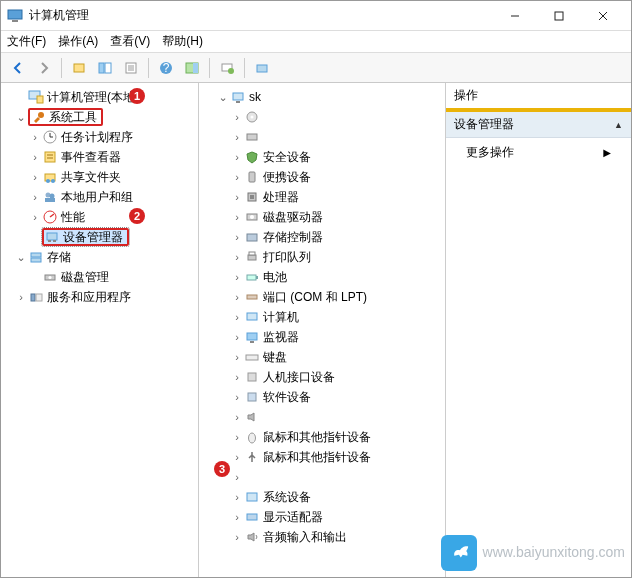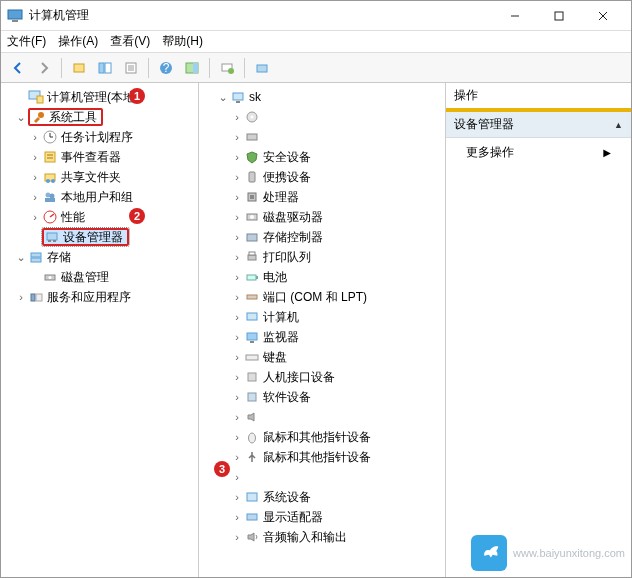--- a/index.html
+++ b/index.html
@@ -28,21 +28,21 @@
     .badge { width: 16px; height: 16px; border-radius: 50%; background: #d62222; color: #fff; display: inline-flex; align-items: center; justify-content: center; font-size: 11px; font-weight: bold; position: absolute; z-index: 10; }
     .actions-head { background: #fff; padding: 4px 8px; font-weight: normal; border-bottom: 4px solid #eab308; }
     .actions-sec { background: #e5eef5; padding: 4px 8px; display: flex; align-items: center; justify-content: space-between; border-bottom: 1px solid #d3dce5; }
     .actions-caret { font-size: 9px; color: #333; }
     .actions-item { padding: 6px 20px; display: flex; align-items: center; justify-content: space-between; }
     .actions-item .arw { font-size: 10px; }
     .watermark { position: absolute; right: 6px; bottom: 6px; display: flex; align-items: center; gap: 6px; color: #b9c0c6; font-size: 16px; }
     .watermark .sq { width: 36px; height: 36px; background: #39a7e6; border-radius: 6px; display: flex; align-items: center; justify-content: center; }
     .watermark .sq svg { fill: #fff; }
     .watermark .wt { line-height: 1.1; }
-    .watermark .wt .dom { font-size: 11px; color: #b9c0c6; }
+    .watermark .wt .dom { font-size: 14px; color: #b9c0c6; }
   </style>
 </head>
 <body>
 
 <div class="titlebar">
   <span class="ico">
     <svg width="16" height="16" viewBox="0 0 16 16">
         <rect x="1" y="2" width="14" height="9" fill="#5aa0d8" stroke="#2a6ca5"></rect>
         <rect x="5" y="12" width="6" height="2" fill="#888"></rect>
       </svg>

